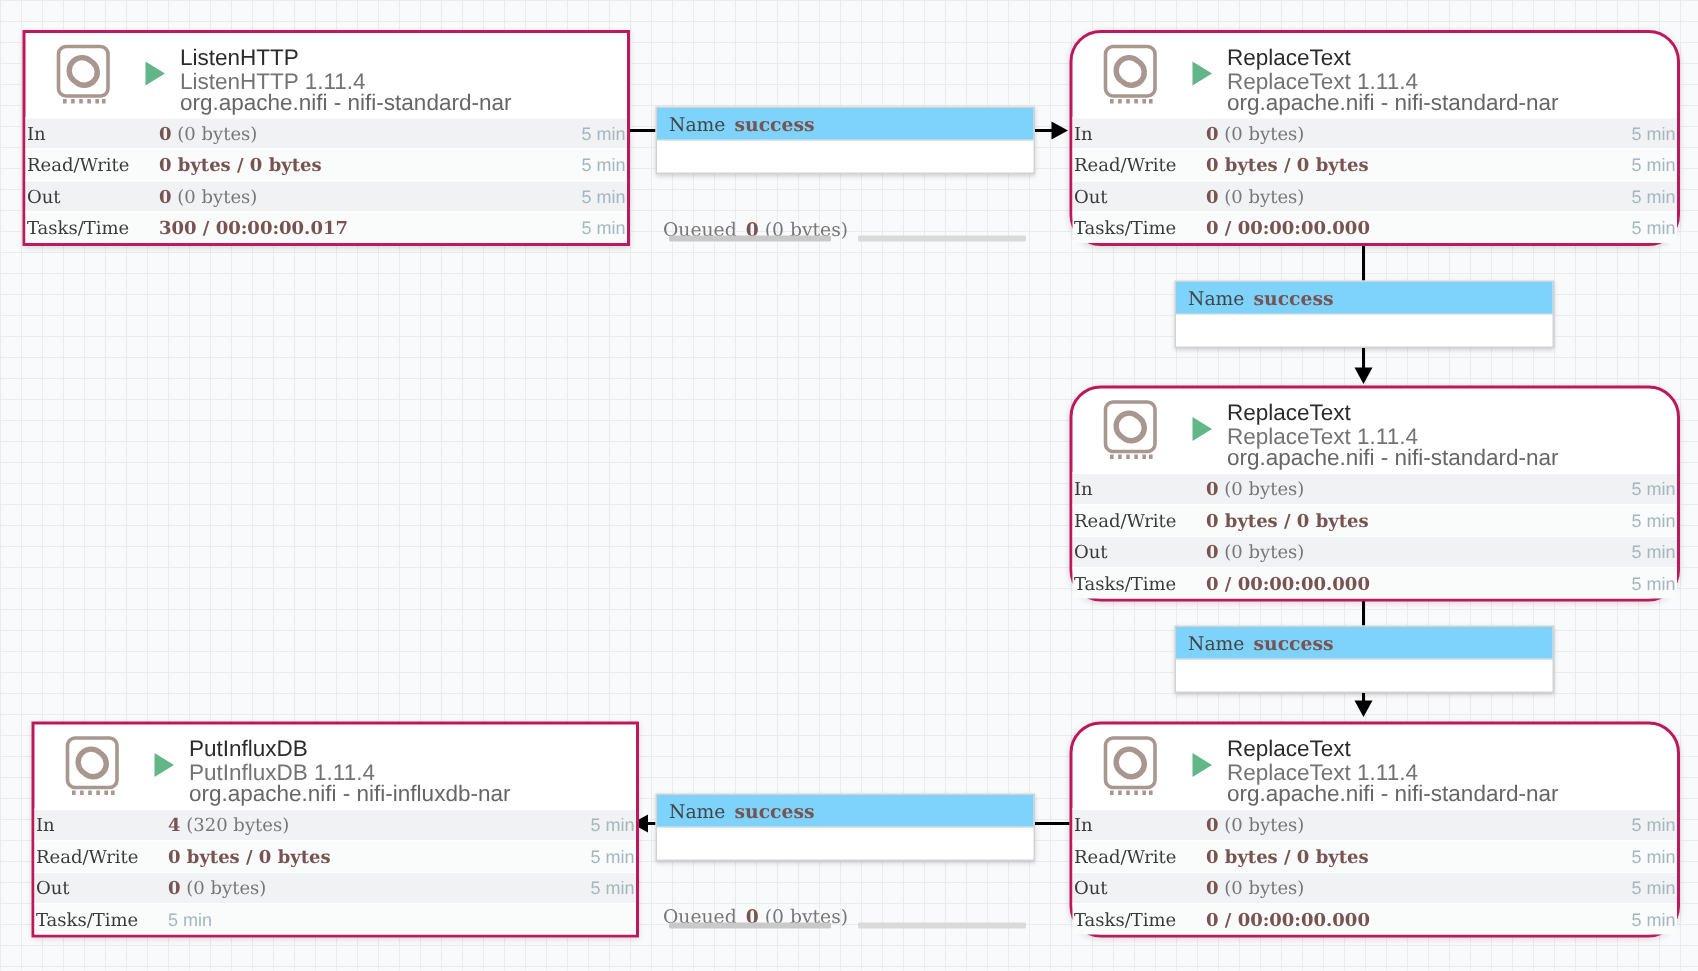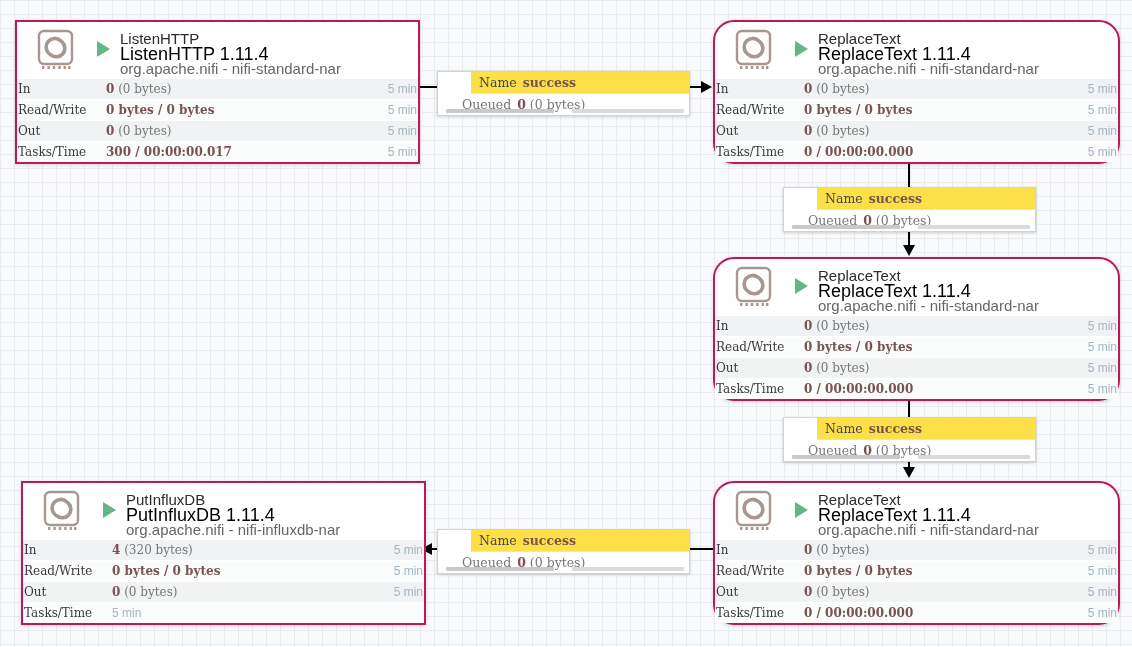--- a/index.html
+++ b/index.html
@@ -22,21 +22,21 @@
   }
   .proc.right{width:407px;border-radius:21px;}
   .proc-header{display:flex;align-items:flex-start;padding:7px 8px 4px 8px;height:45px;}
   .proc-icon{flex:0 0 auto;margin-left:12px;}
   .run-icon{
     width:0;height:0;margin:12px 10px 0 22px;
     border-left:13px solid #63b687;border-top:8px solid transparent;border-bottom:8px solid transparent;
   }
   .proc-titles{flex:1;min-width:0;padding-top:1px;}
   .proc-title{font-size:15px;color:#2b2b2b;line-height:17px;}
-  .proc-type{font-size:18px;color:#000000;line-height:15px;}
+  .proc-type{font-size:15px;color:#737373;line-height:15px;}
   .proc-bundle{font-size:15px;color:#666;line-height:13px;}
 
   .stat-row{
     display:flex;align-items:center;height:20px;padding:0 1px;
     font-family:"DejaVu Serif","Liberation Serif",serif;font-size:12px;
     border-top:1px solid #fff;
   }
   .stat-row.odd{background:#f0f2f3;}
   .stat-row.even{background:#fafbfb;}
   .stat-row:first-of-type{border-top:1px solid #e6e6e6;}
@@ -48,24 +48,24 @@
   }
 
   
   .conn-label{
     position:absolute;width:253px;height:45px;background:#fff;
     border:1px solid #d2d2d2;box-shadow:0 1px 3px rgba(0,0,0,.18);
     z-index:2;box-sizing:border-box;
     font-family:"DejaVu Serif","Liberation Serif",serif;font-size:12.5px;
   }
   .conn-row1{
-    height:21px;line-height:21px;padding:0 8px;background:#fde047;
-    border-bottom:1px solid #e3e3e3;color:#444;white-space:nowrap;margin-left:33px;
-  }
-  .conn-row2{height:21px;line-height:21px;padding:0 24px;color:#777;position:relative;white-space:nowrap;}
+    height:21px;line-height:21px;padding:0 8px;background:#7dd3fc;
+    border-bottom:1px solid #e3e3e3;color:#444;white-space:nowrap;
+  }
+  .conn-row2{height:21px;line-height:21px;padding:0 4px;color:#777;position:relative;white-space:nowrap;margin-top:48px;}
   .conn-label b{color:#775351;font-weight:700;}
   .conn-key{margin-right:6px;}
   .qbar{position:absolute;bottom:2px;height:4px;border-radius:1px;}
   .qbar.left{left:8px;width:108px;background:#c9c9c9;}
   .qbar.right{right:5px;width:112px;background:#dadada;}
 
   
   .line{position:absolute;background:#000;z-index:1;}
   .line.h{height:2px;}
   .line.v{width:2px;}

